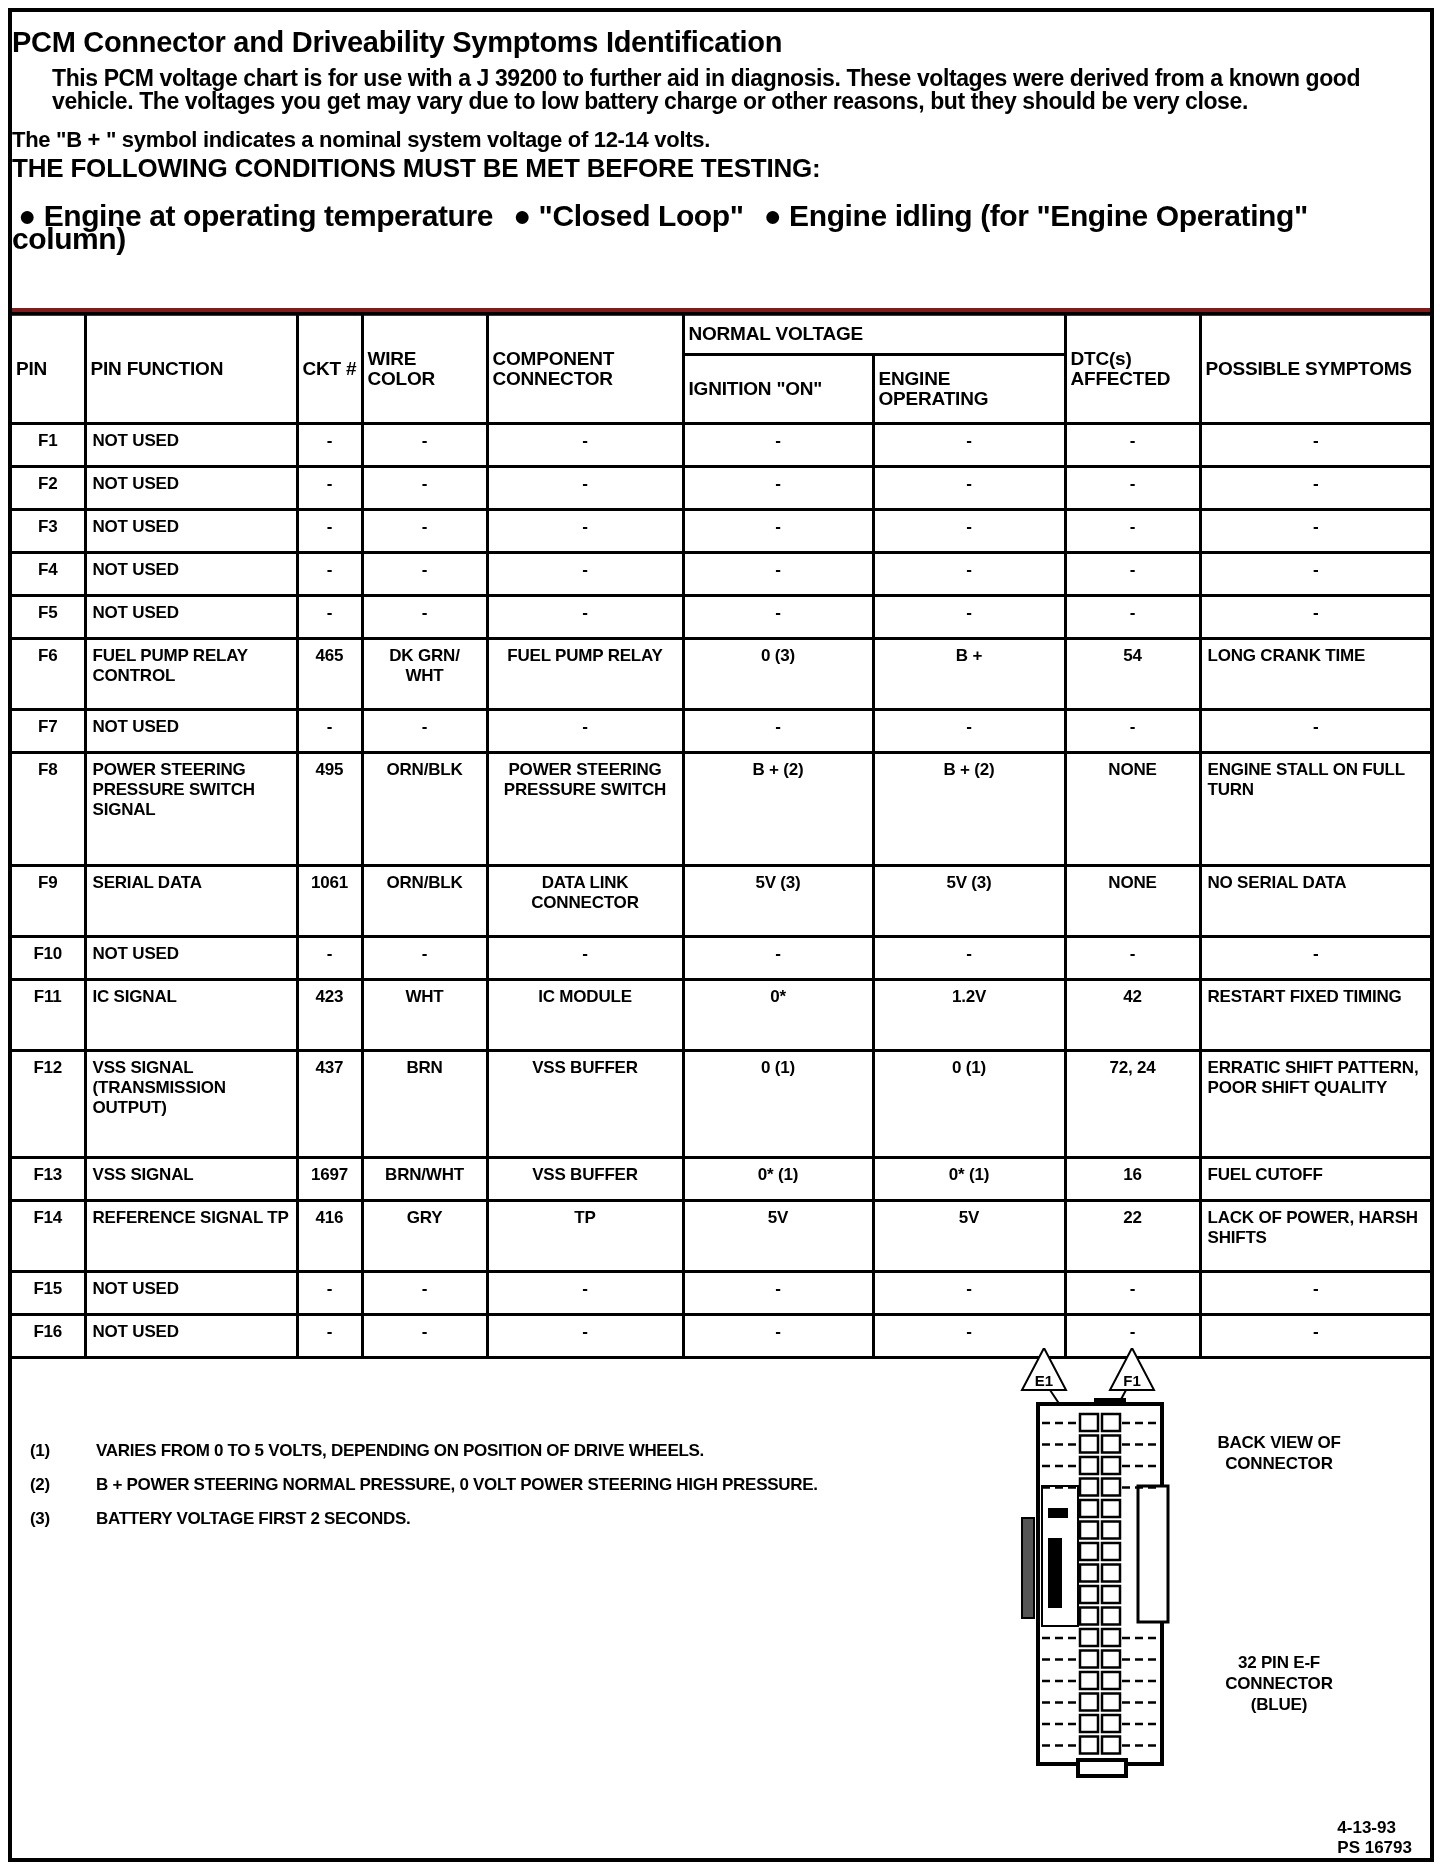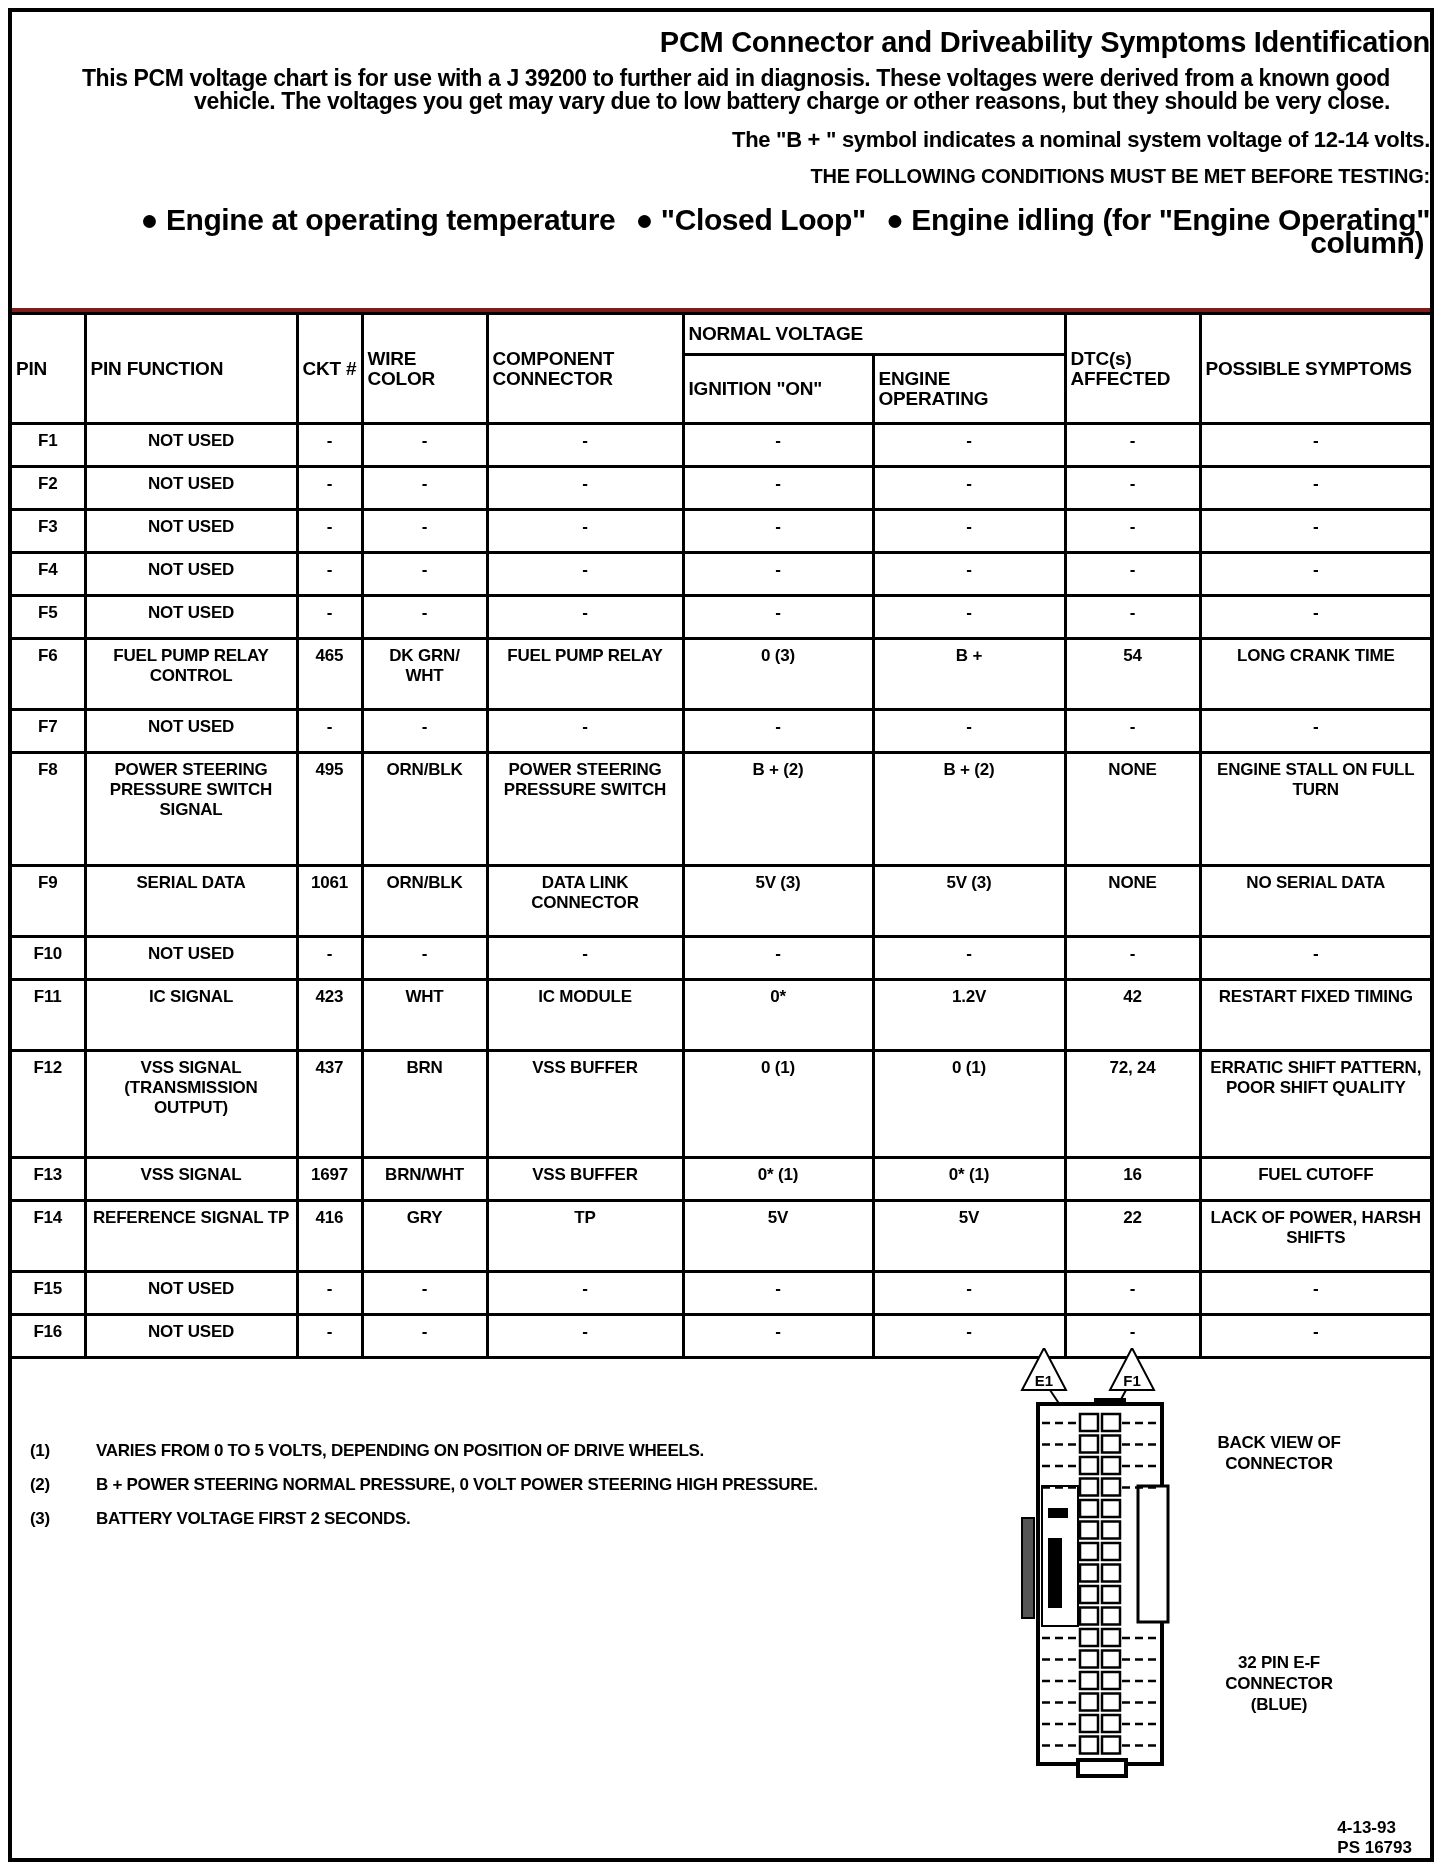--- a/index.html
+++ b/index.html
@@ -1,30 +1,30 @@
 <!DOCTYPE html>
 <html><head>
 <meta charset="utf-8">
 <style>
   html, body { margin: 0; padding: 0; background: #ffffff; }
   body { width: 1440px; height: 1868px; position: relative; font-family: "Liberation Sans", sans-serif; color: #000; }
   .page { position: absolute; left: 8px; top: 8px; width: 1418px; height: 1846px; border: 4px solid #000; }
-  .header { position: absolute; left: 0; top: 0; width: 1418px; height: 296px; border-bottom: 6px solid #7f1d1d; text-align: right; }
+  .header { position: absolute; left: 0; top: 0; width: 1418px; height: 296px; border-bottom: 8px solid #7f1d1d; text-align: left; }
   .title { font-weight: bold; font-size: 29px; margin-top: 14px; letter-spacing: -0.3px; }
   .intro { font-weight: bold; font-size: 23px; line-height: 23px; margin: 8px 40px 0 40px; letter-spacing: -0.4px; }
   .bplus { font-weight: bold; font-size: 22px; margin-top: 14px; letter-spacing: -0.3px; }
-  .cond-head { font-weight: bold; font-size: 20px; margin-top: 12px; letter-spacing: -0.2px; }
+  .cond-head { font-weight: bold; font-size: 26px; letter-spacing: -0.2px; }
   .conds { font-weight: bold; font-size: 30px; line-height: 23px; margin-top: 20px; letter-spacing: -0.4px; }
   .conds span { margin: 0 6px; }
 
   table.grid { position: absolute; left: 0; top: 300px; width: 1418px; border-collapse: collapse; table-layout: fixed; }
   table.grid th, table.grid td { border: 3px solid #000; font-weight: bold; font-size: 17px; line-height: 20px; vertical-align: top; padding: 6px 6px 4px 6px; letter-spacing: -0.2px; }
   table.grid th { vertical-align: middle; text-align: left; font-size: 19px; padding: 4px; }
   table.grid td.c { text-align: center; }
-  table.grid td.l { text-align: center; }
+  table.grid td.l { text-align: left; }
   table.grid tr.hdr1 th { height: 30px; }
   table.grid tr.hdr2 th { height: 58px; }
   table.grid tr.h1 td { height: 30px; }
   table.grid tr.h2 td { height: 58px; }
   table.grid tr.h3 td { height: 94px; }
   table.grid tr.h4 td { height: 100px; }
   table.grid th:first-child, table.grid td:first-child { border-left: none; }
   table.grid th:last-child, table.grid td:last-child { border-right: none; }
 
   .footer { position: absolute; left: 0; top: 1316px; width: 1418px; height: 530px; }

